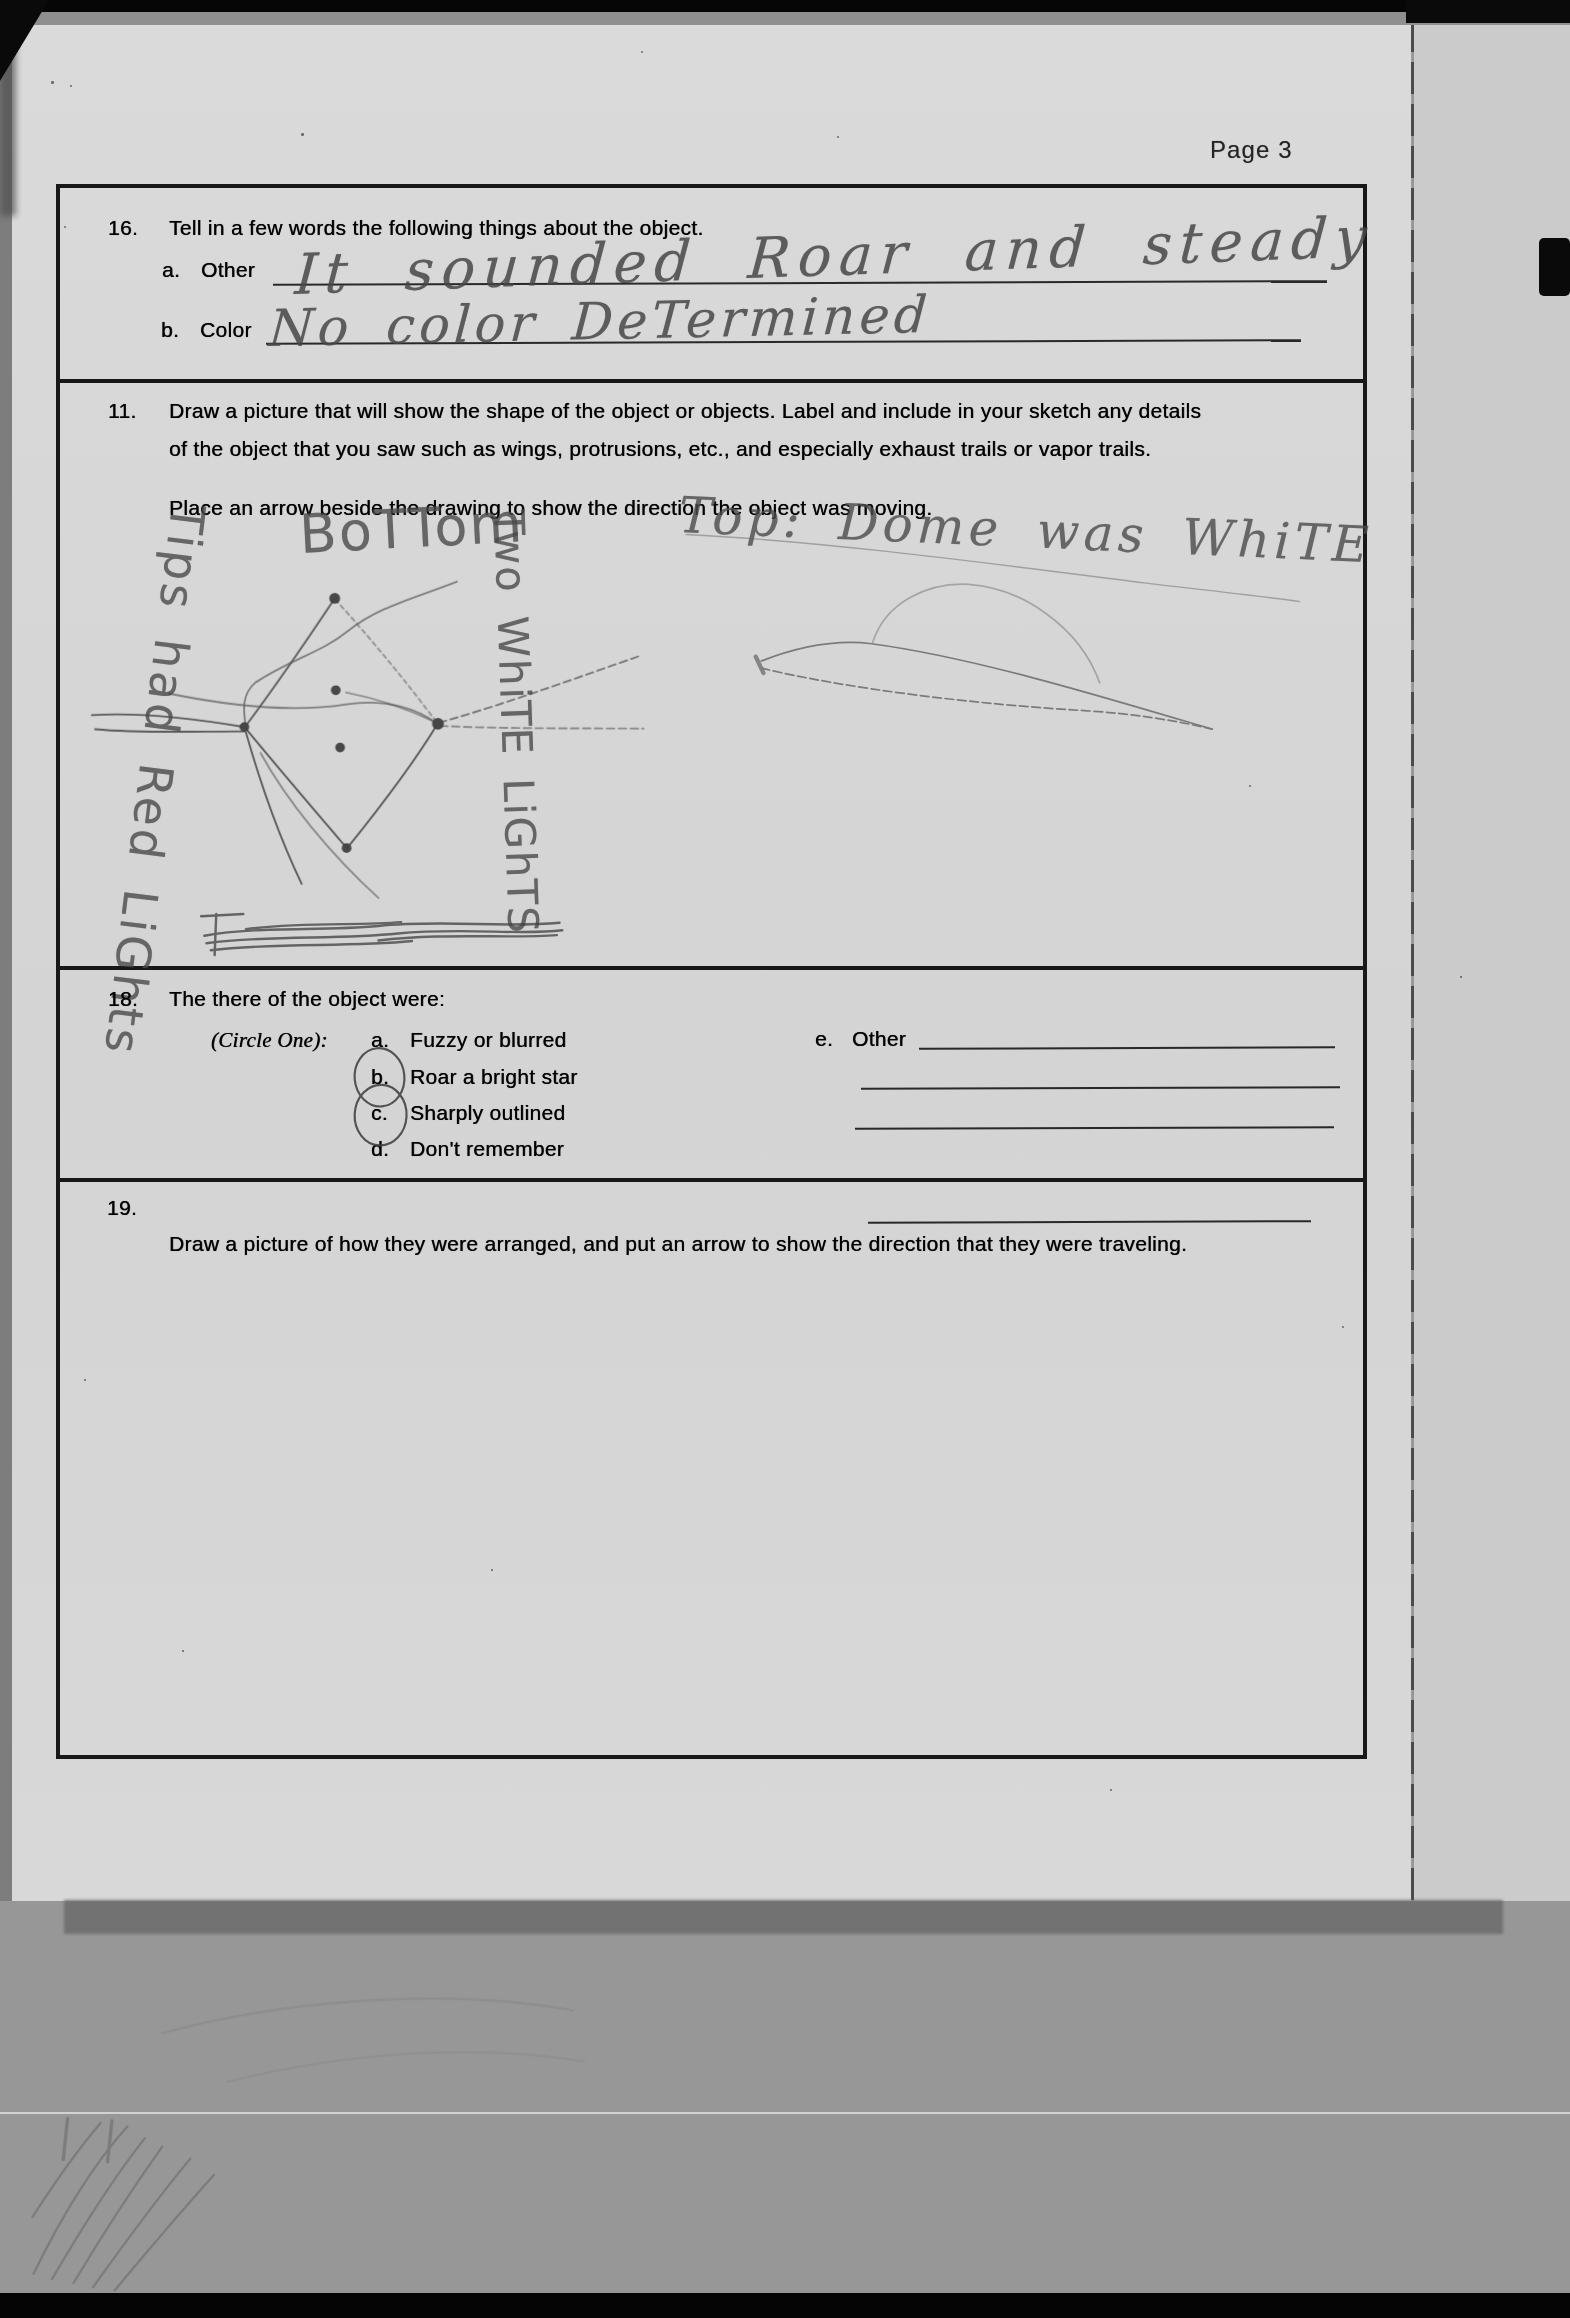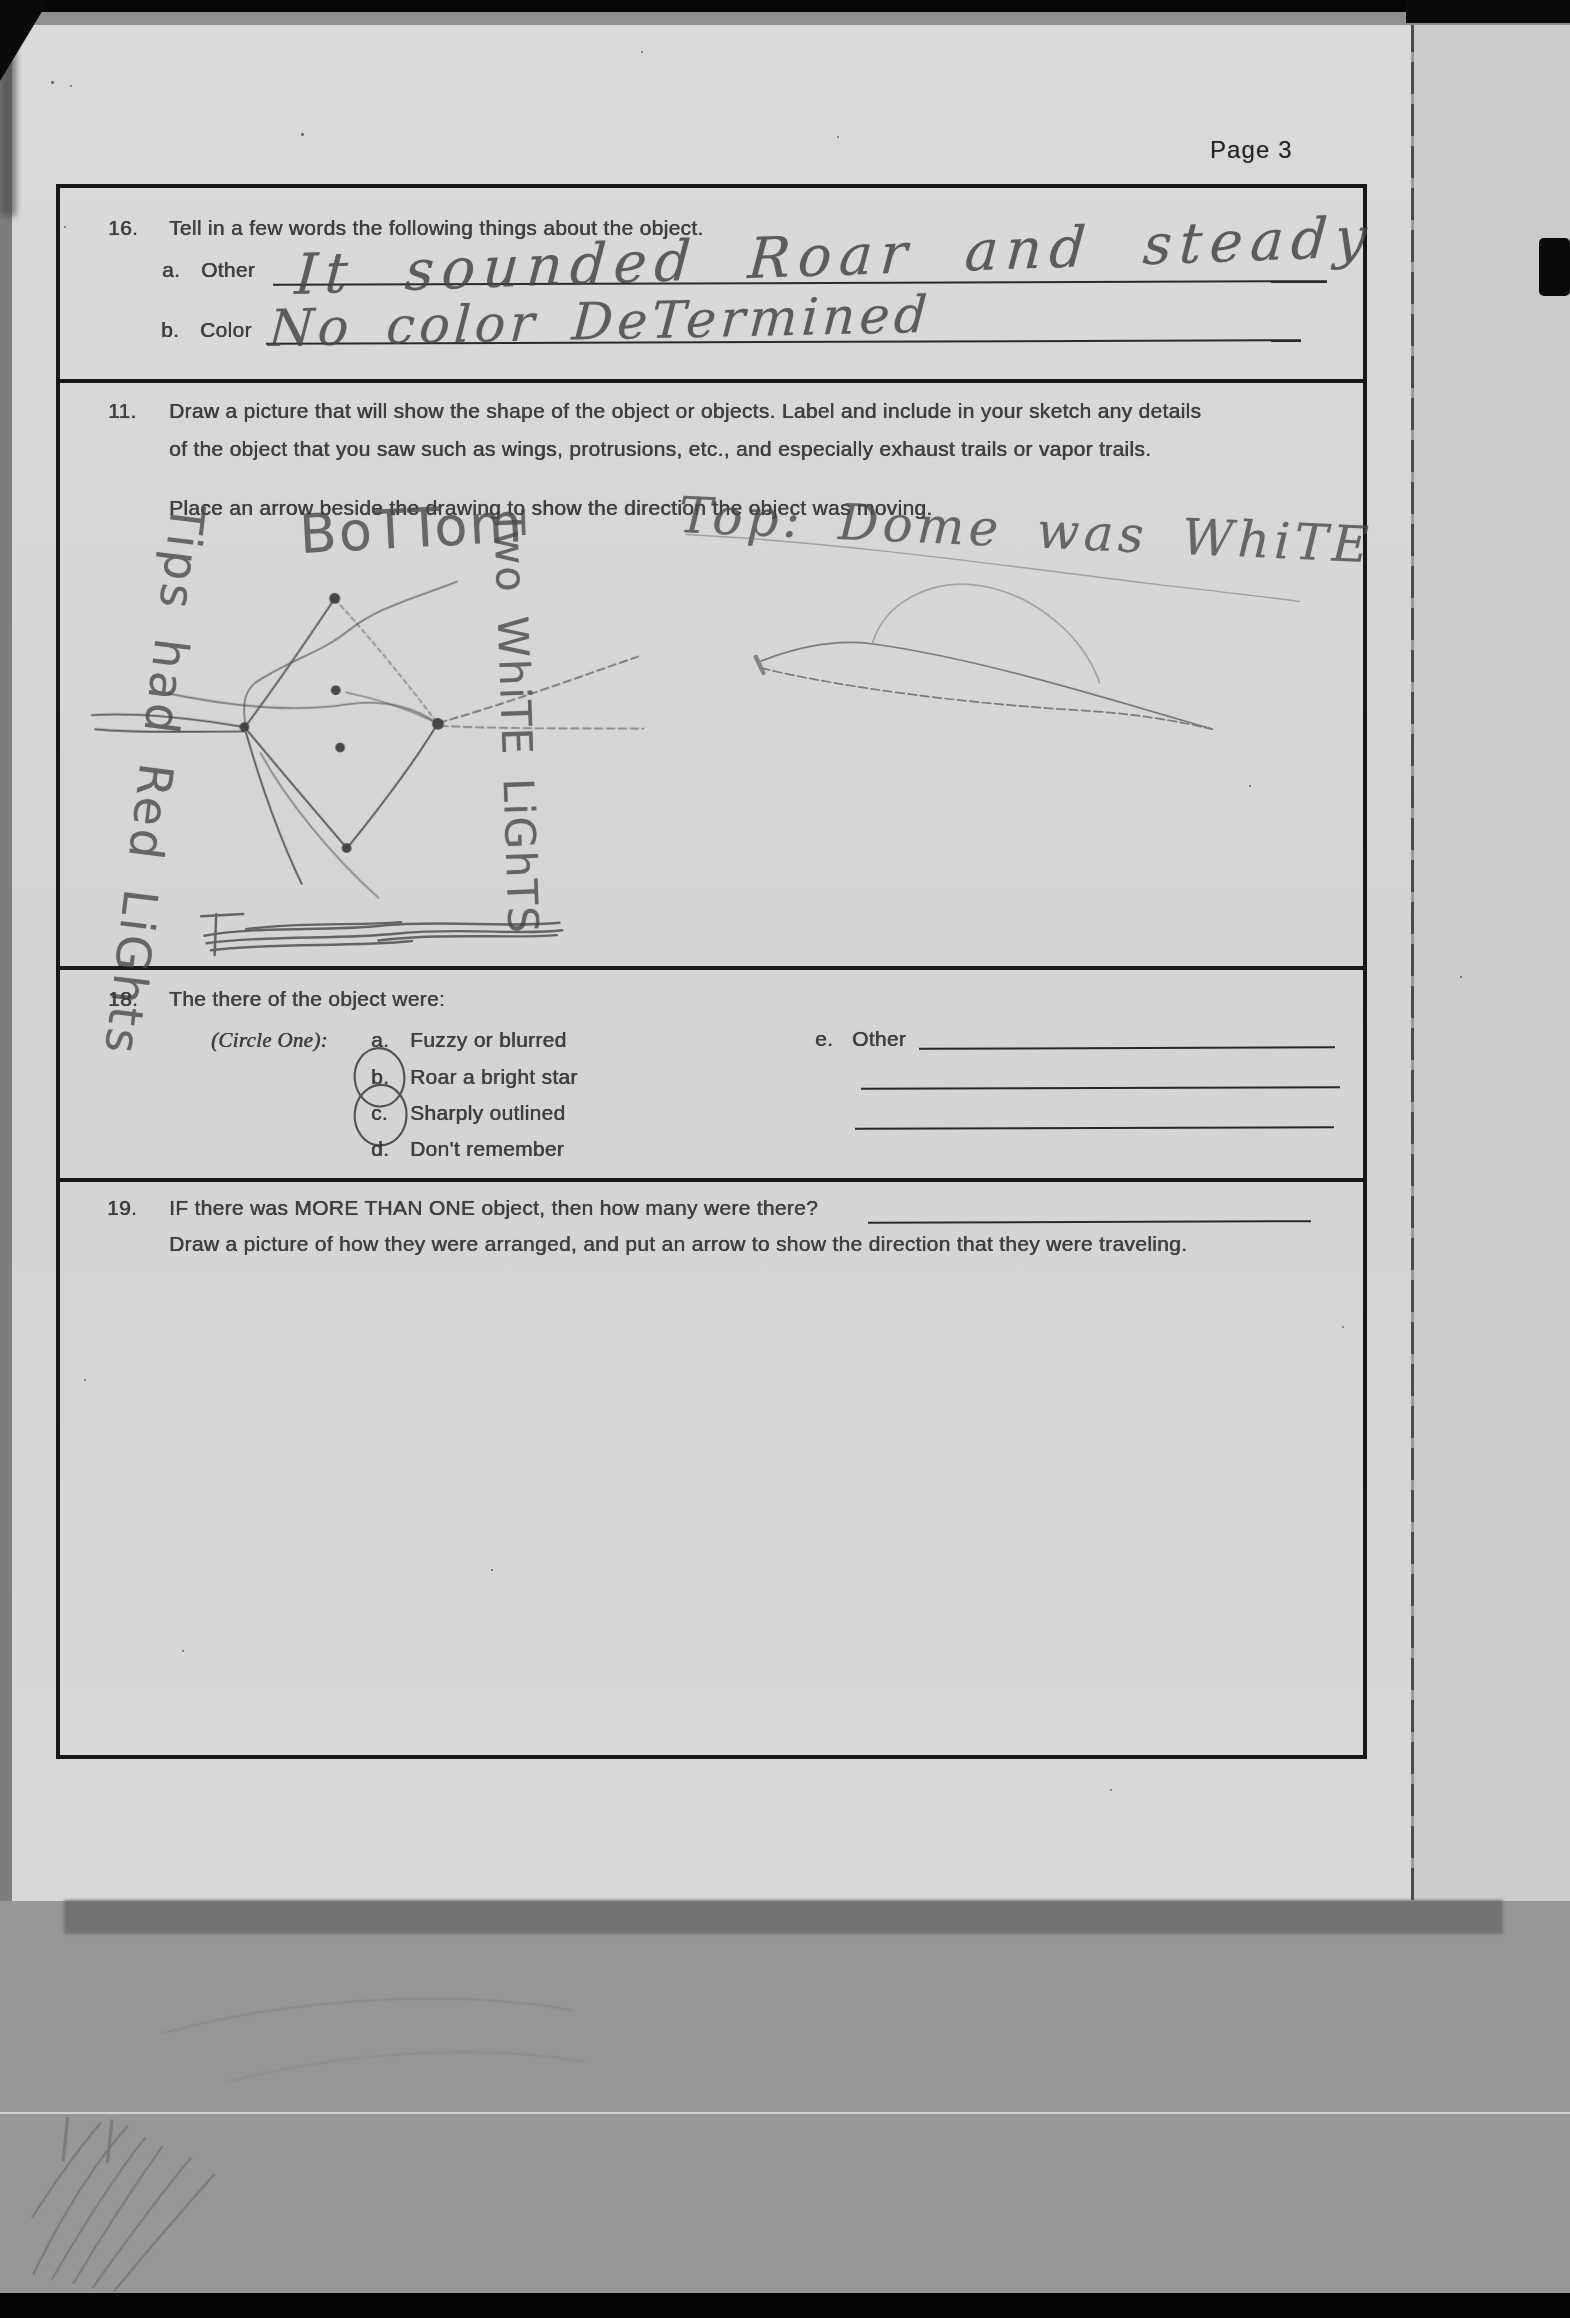--- a/index.html
+++ b/index.html
@@ -21,21 +21,21 @@
   .blob-right{left:1539px;top:238px;width:31px;height:58px;background:#0a0a0a;border-radius:4.9px;}
   .bottom-area{left:0;top:1901px;width:1570px;height:417px;background:#979797;}
   .bottom-shadow{left:64px;top:1900px;width:1439px;height:34px;background:#6e6e6e;filter:blur(1.6px);opacity:.9;}
   .white-scanline{left:0;top:2112px;width:1570px;height:1.6px;background:rgba(240,240,240,.65);}
   .strip-bottom-black{left:0;top:2293px;width:1570px;height:26px;background:#050505;}
   .sp{position:absolute;border-radius:50%;background:#2e2e2e;opacity:.65;}
   
   .form-box{left:56px;top:184px;width:1311px;height:1575px;border:4.3px solid #181818;box-sizing:border-box;}
   .divider{left:56px;width:1311px;height:4.3px;background:#181818;}
   
-  .ftext{position:absolute;font:21px/1.15 "Liberation Sans",sans-serif;color:#404040;
+  .ftext{position:absolute;font:21px/1.15 "Liberation Sans",sans-serif;color:#000000;
          letter-spacing:0.3px;white-space:nowrap;
          text-shadow:0.4px 0 0 rgba(31,31,31,.8),0 0 0.9px rgba(31,31,31,.45);}
   .italic{font-style:italic;font-family:Liberation Serif, serif;}
   .page-label{position:absolute;left:1210px;top:136px;font:24px "Liberation Sans",sans-serif;
               color:#242424;letter-spacing:1.1px;text-shadow:0 0 0.8px rgba(36,36,36,.5);}
   .hline{position:absolute;height:0;border-bottom:2.7px solid rgba(22,22,22,.9);transform:rotate(-.2deg);}
   
   .cursive{position:absolute;font-family:"DejaVu Serif",serif;font-style:italic;color:#474747;
            white-space:nowrap;opacity:.85;text-shadow:0 0 1.1px rgba(70,70,70,.35);}
   .pencil{position:absolute;font-family:"DejaVu Sans",sans-serif;color:#4a4a4a;white-space:nowrap;
@@ -118,21 +118,20 @@
   <div class="ftext" style="left:371px;top:1137px">d.</div>
   <div class="ftext" style="left:410px;top:1137px">Don't remember</div>
 
   <div class="ftext" style="left:815px;top:1027px">e.</div>
   <div class="ftext" style="left:852px;top:1027px">Other</div>
   <div class="hline" style="left:919px;top:1047px;width:416px"></div>
   <div class="hline" style="left:861px;top:1087px;width:479px"></div>
   <div class="hline" style="left:855px;top:1127px;width:479px"></div>
 
   <div class="ftext" style="left:107px;top:1196px">19.</div>
-  <div class="ftext" style="left:169px;top:1196px">IF there was MORE THAN ONE object, then how many were there?</div>
   <div class="hline" style="left:868px;top:1221px;width:443px"></div>
   <div class="ftext" style="left:169px;top:1232px">Draw a picture of how they were arranged, and put an arrow to show the direction that they were traveling.</div>
 
   <svg class="sketch-layer" width="1570" height="2319" viewBox="0 0 2904 4288">
     <g stroke="#454545" stroke-width="3.5" fill="none" opacity="0.85" stroke-linecap="round">
       <path d="M618,1108 C570,1180 510,1268 456,1340"></path>
       <path d="M620,1108 C690,1185 756,1266 808,1336" stroke-dasharray="8 7" opacity="0.55"></path>
       <path d="M454,1346 C515,1420 580,1496 640,1566"></path>
       <path d="M642,1568 C700,1496 762,1416 808,1340"></path>
       <path d="M452,1344 C370,1330 258,1316 170,1322"></path>

